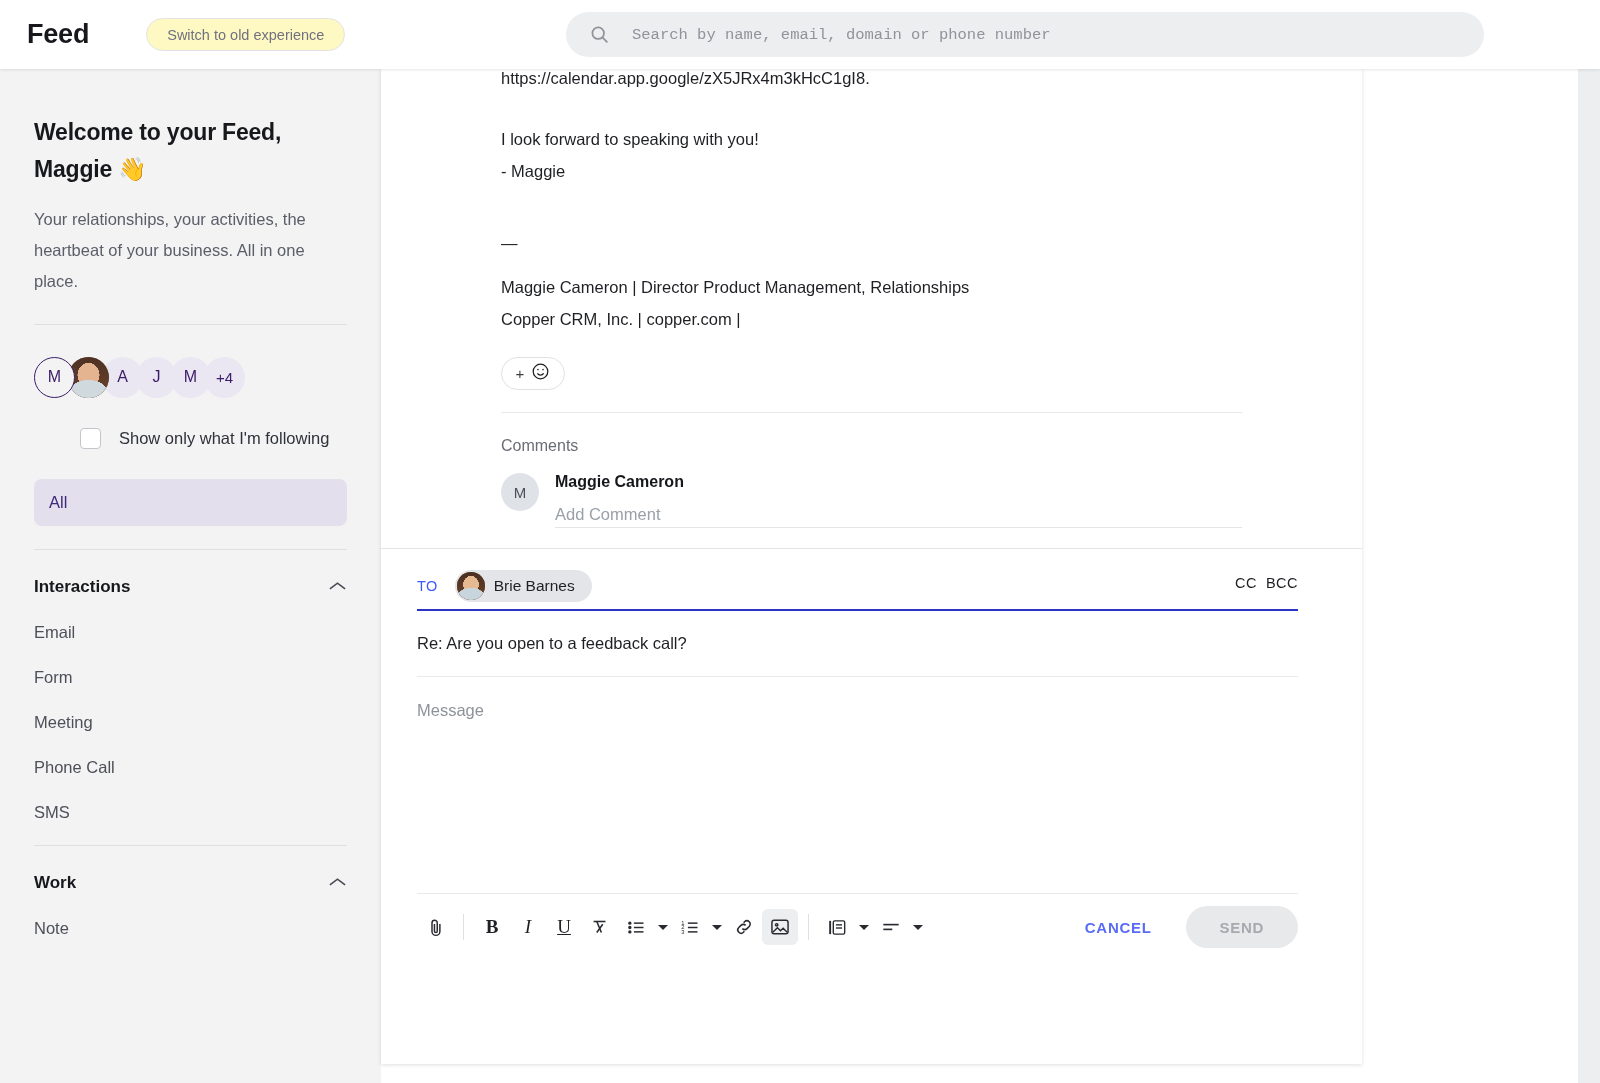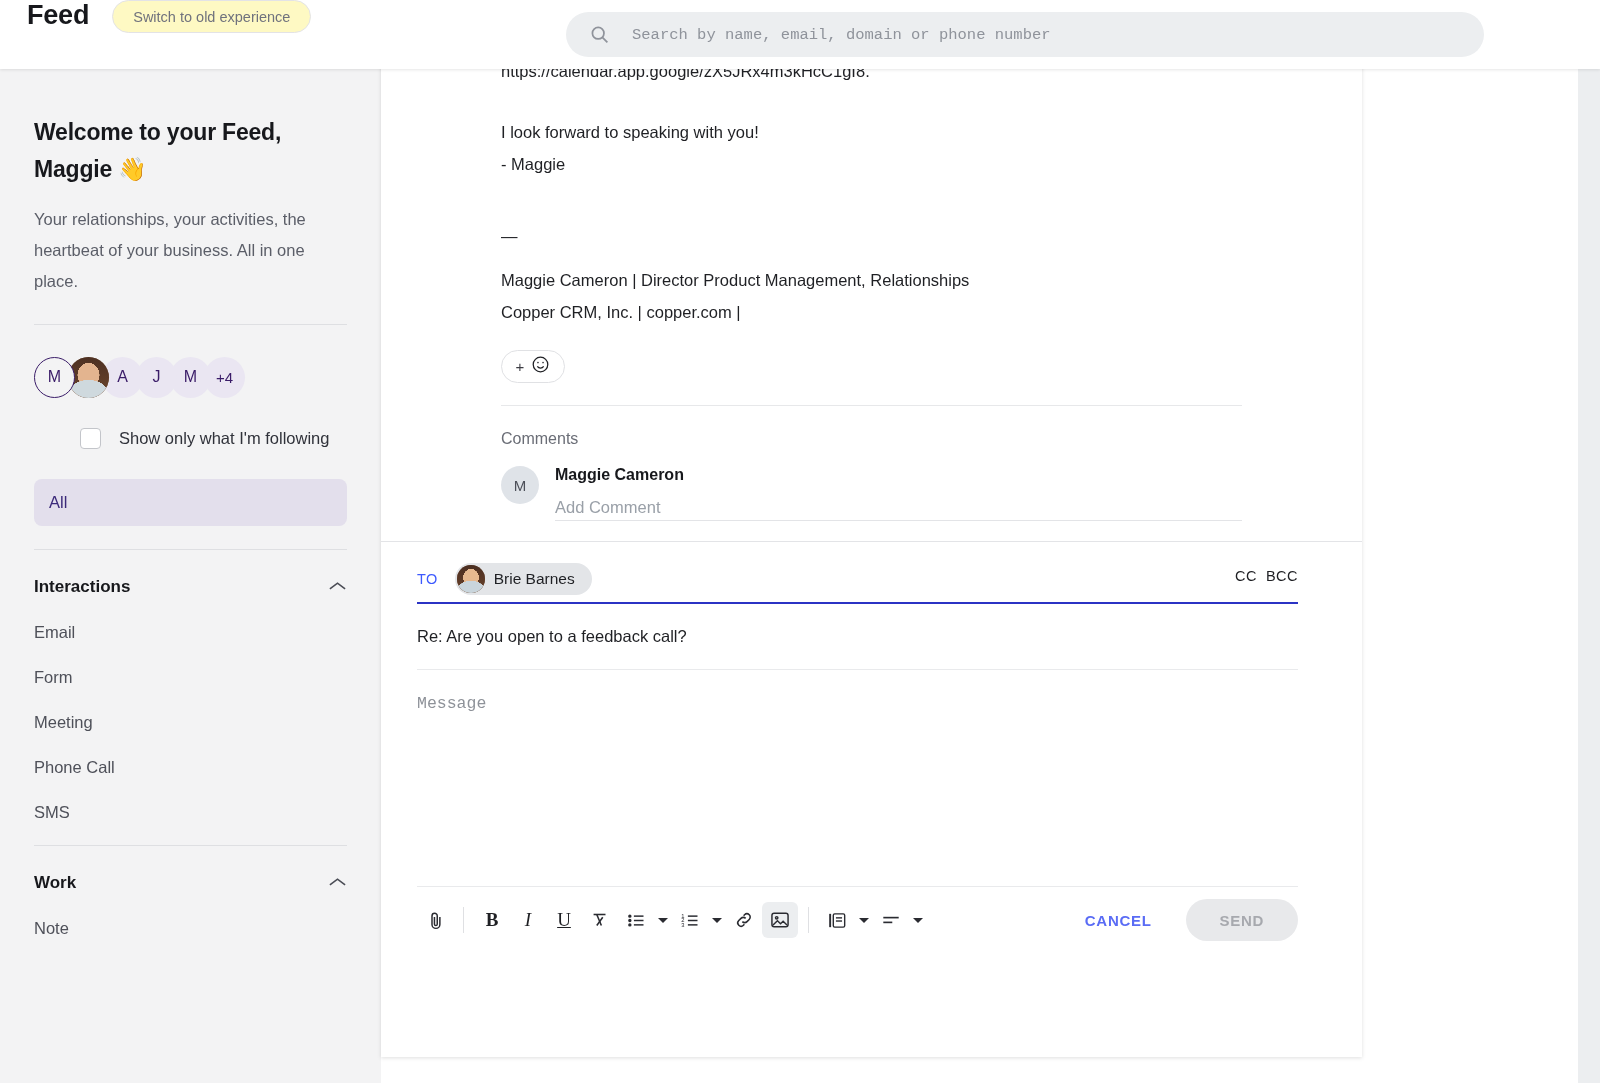--- a/index.html
+++ b/index.html
@@ -7,23 +7,24 @@
     width: 1600px; height: 1083px;
     font-family: "Liberation Sans", sans-serif;
     background: #ffffff;
     overflow: hidden;
   }
 
   
   .topbar {
     position: absolute; top: 0; left: 0; width: 1600px; height: 69px;
     background: #ffffff;
-    display: flex; 
+    display: flex; align-items: center;
     z-index: 30;
     box-shadow: 0 1px 3px rgba(0,0,0,0.10);
+    gap: 34px;
   }
   .brand {
     font-size: 27px; font-weight: 700; color: #17181c;
     margin-left: 27px; letter-spacing: -0.2px;
   }
   .switch-pill {
     margin-left: 23px;
     border: 1px solid #e3e3e6; border-radius: 20px;
     height: 33px; padding: 0 20px;
     display: flex; align-items: center;
@@ -109,21 +110,21 @@
     margin-top: 27px; cursor: pointer;
   }
   .sec-head span.t { font-size: 17px; font-weight: 700; color: #17181c; }
   .chev { color: #4a4c55; }
   .nav-item {
     font-size: 16.5px; color: #4e5059; margin-top: 26px; cursor: pointer;
   }
 
   
   .main {
-    position: absolute; left: 381px; top: 62px;
+    position: absolute; left: 381px; top: 69px;
     width: 981px; height: 995px;
     background: #ffffff;
     box-shadow: 0 1px 4px rgba(0,0,0,0.13);
     overflow: hidden;
   }
   .rightgutter {
     position: absolute; left: 1578px; top: 69px;
     width: 22px; height: 1014px; background: #eceef0;
   }
 
@@ -205,21 +206,21 @@
   .ccbcc span + span { margin-left: 9px; }
   .to-underline { height: 2px; background: #2b33c4; margin-top: 4px; }
 
   .subject {
     margin-top: 23px; font-size: 16.5px; color: #1f2024;
     padding-bottom: 23px; border-bottom: 1px solid #e9eaec;
     outline: none;
   }
   .msg-area {
     margin-top: 24px; font-size: 16.5px; color: #8e9299;
-    height: 185px; outline: none; font-family: Liberation Mono, monospace;
+    height: 185px; outline: none;
   }
 
   .toolbar-divider { height: 1px; background: #e9eaec; margin-top: 7px; }
   .toolbar {
     height: 66px; display: flex; align-items: center; position: relative;
   }
   .tb-btn {
     width: 36px; height: 36px; border-radius: 6px;
     display: flex; align-items: center; justify-content: center;
     cursor: pointer; color: #1f2024;

